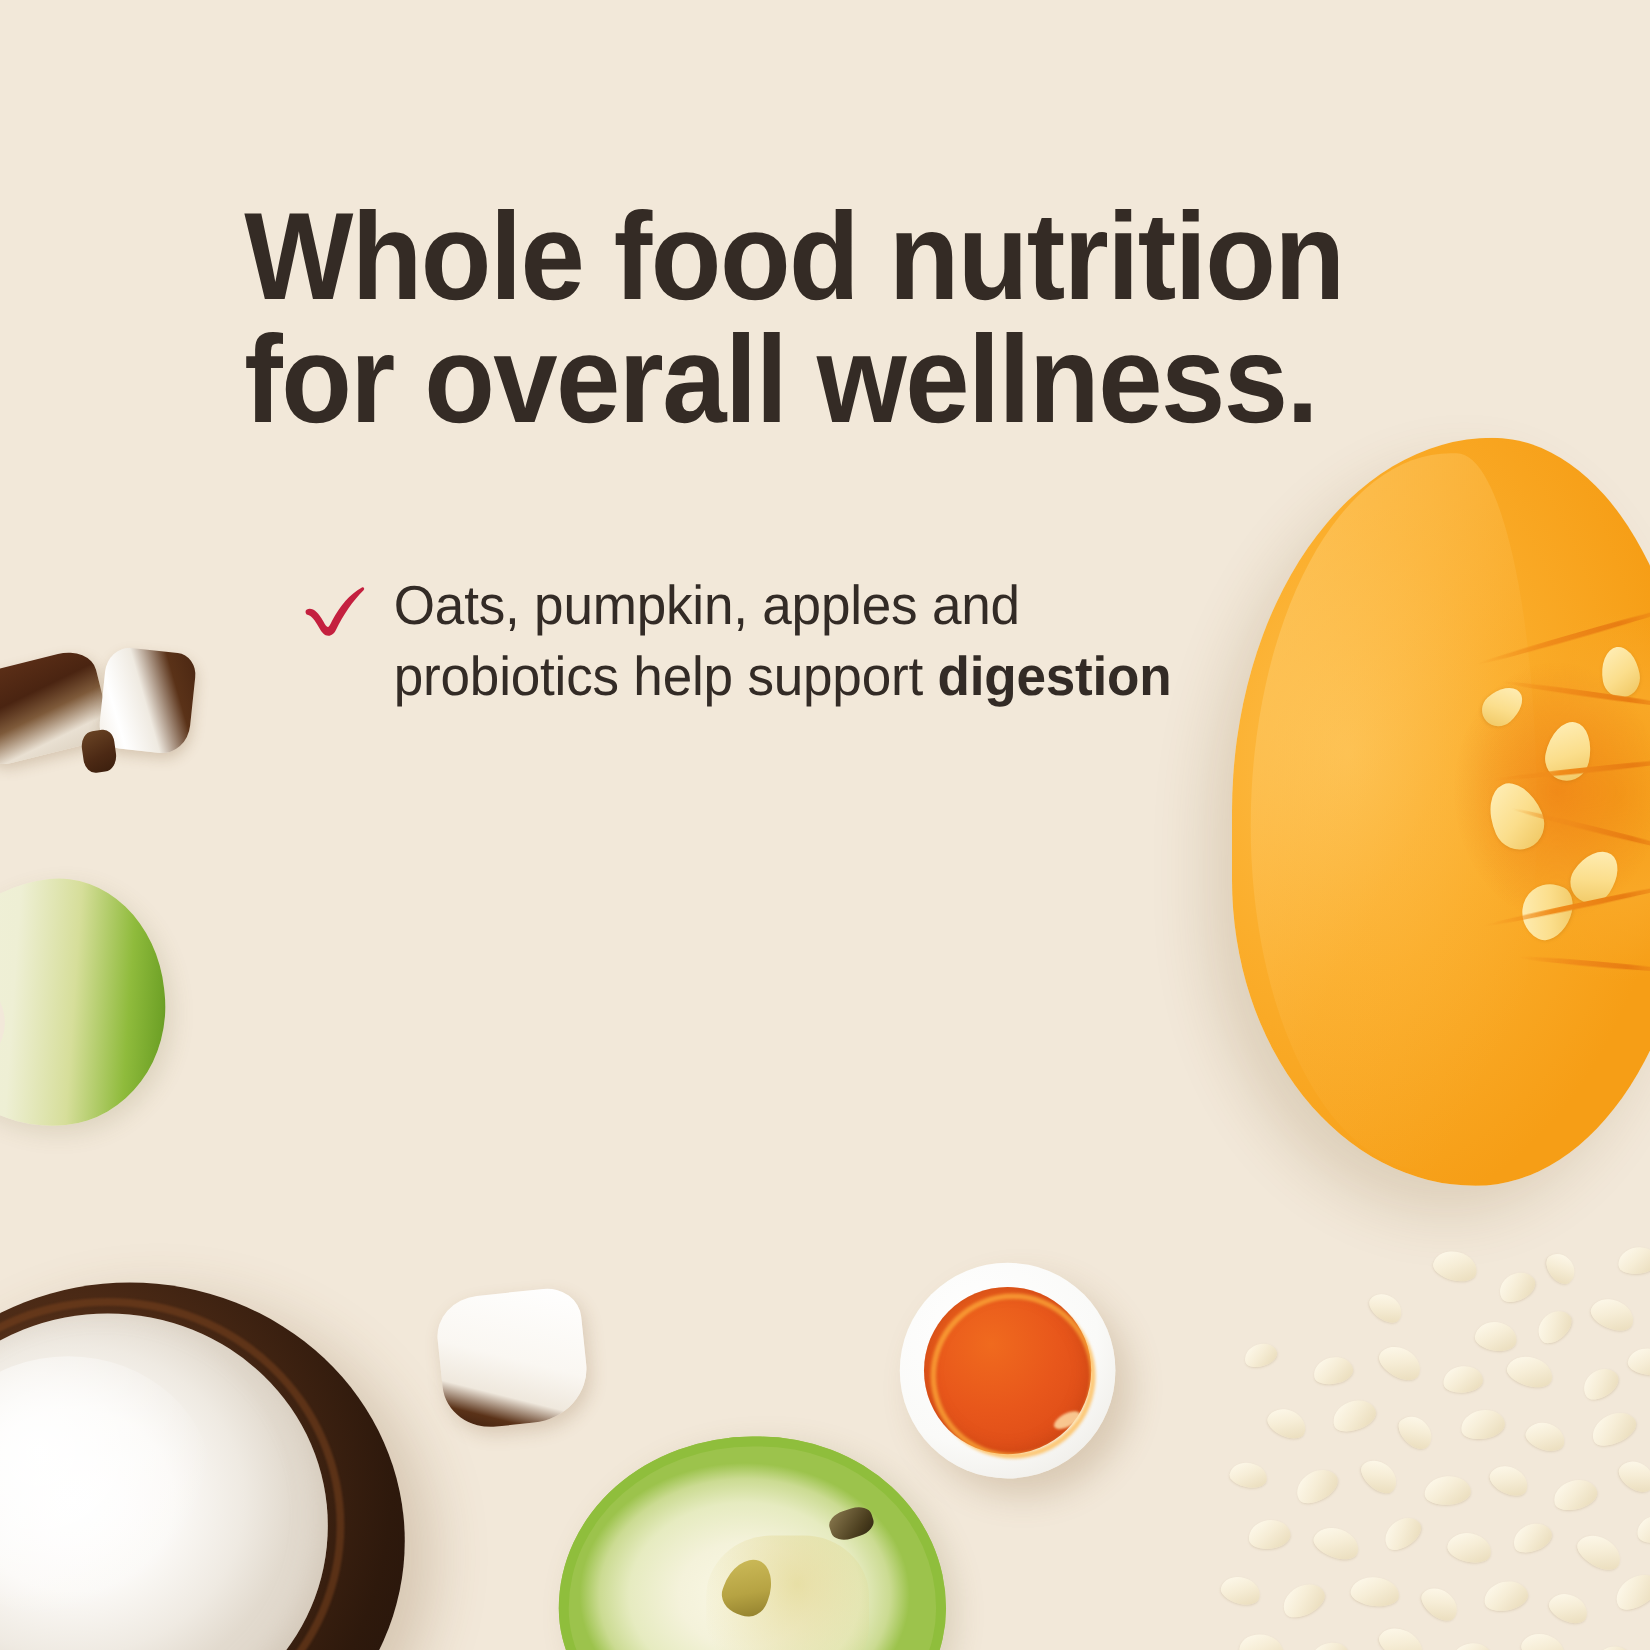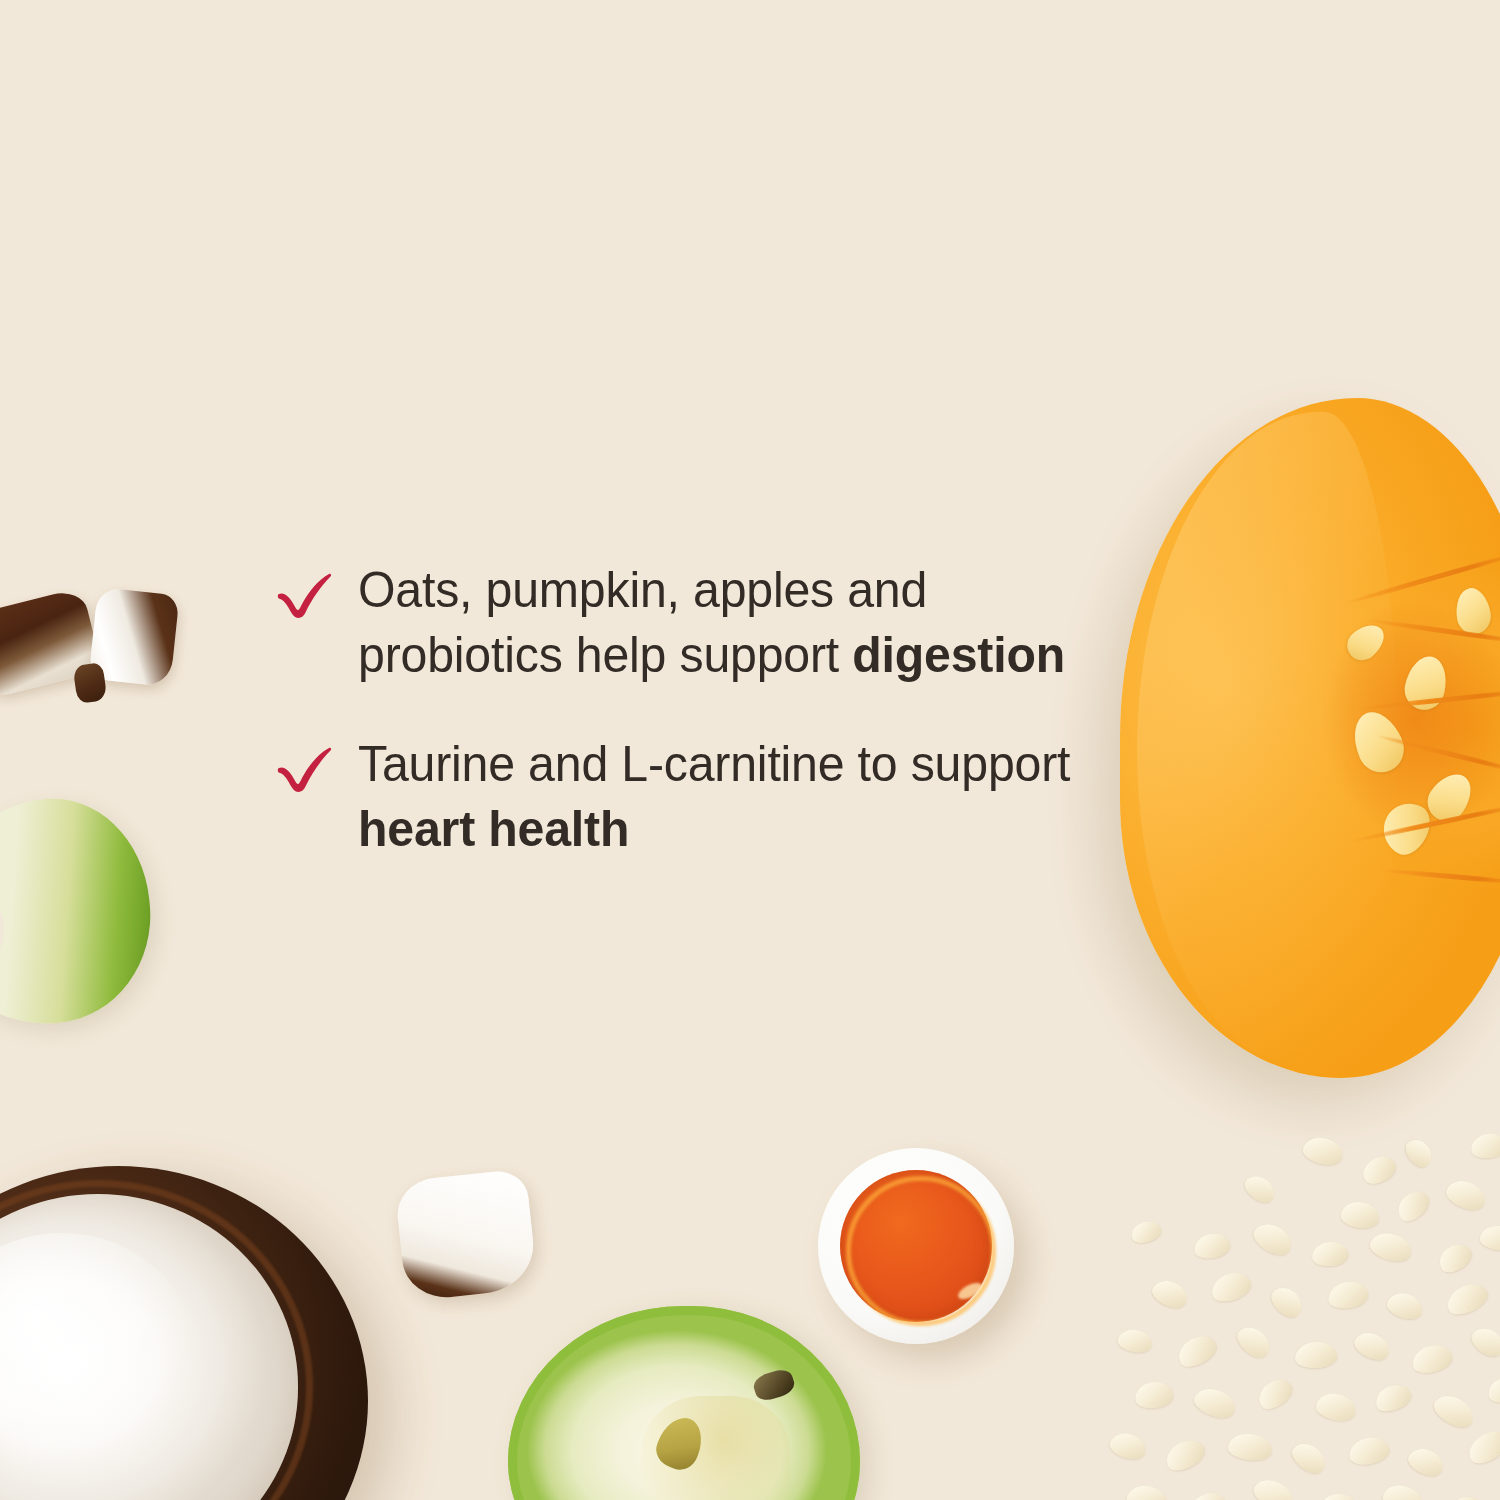--- a/index.html
+++ b/index.html
@@ -38,21 +38,21 @@
     line-height:0.99;
     letter-spacing:-1.5px;
     color:#342B25;
     transform:scaleX(0.93);
     transform-origin:left top;
     white-space:pre-line;
   }
 
   .bullets {
     position:absolute;
-    left:276px; top:558px;
+    left:276px; top:518px;
     width:980px;
     z-index:40;
   }
 
   .bullet {
     position:relative;
     display:block;
     padding-left:82px;
     margin-bottom:44px;
   }
@@ -378,43 +378,36 @@
     <div class="oat" style="left:71%;top:80%;width:36px;height:24px;transform:rotate(24deg);"></div>
     <div class="oat" style="left:85%;top:76%;width:42px;height:26px;transform:rotate(-32deg);"></div>
     <div class="oat" style="left:4%;top:89%;width:40px;height:26px;transform:rotate(10deg);"></div>
     <div class="oat" style="left:19%;top:91%;width:36px;height:24px;transform:rotate(-20deg);"></div>
     <div class="oat" style="left:34%;top:88%;width:42px;height:26px;transform:rotate(28deg);"></div>
     <div class="oat" style="left:50%;top:91%;width:36px;height:24px;transform:rotate(-6deg);"></div>
     <div class="oat" style="left:65%;top:89%;width:40px;height:26px;transform:rotate(18deg);"></div>
     <div class="oat" style="left:80%;top:92%;width:36px;height:24px;transform:rotate(-26deg);"></div>
   </div>
 
+  <div class="content">
+    <div class="headline">Whole food nutrition
+for overall wellness.</div>
+  </div>
 
   <div class="bullets">
 
     <div class="bullet">
       <span class="check">
         <svg viewBox="0 0 58 48" width="58" height="48" aria-hidden="true">
           <path d="M3 22 C8 20, 13 24, 18 33 C19.5 36, 21 38, 22 38 C23 38, 24 36, 26 32 C33 19, 42 8, 53 2 C54.5 1.2, 56 3, 54.5 4.6 C45 14, 36 27, 29.5 40.5 C28 43.6, 25.5 46, 22.5 46 C19 46, 16.5 43, 14 38.5 C10.5 32, 7 27.5, 3.5 26.8 C1.5 26.4, 1.2 22.6, 3 22 Z" fill="#C4203F"></path>
         </svg>
       </span>
       <div class="btext">
         <span>Oats, pumpkin, apples and</span><br>
         <span>probiotics help support </span><b>digestion</b>
       </div>
     </div>
 
 
-    <div class="bullet">
-      <span class="check">
-        <svg viewBox="0 0 58 48" width="58" height="48" aria-hidden="true">
-          <path d="M3 22 C8 20, 13 24, 18 33 C19.5 36, 21 38, 22 38 C23 38, 24 36, 26 32 C33 19, 42 8, 53 2 C54.5 1.2, 56 3, 54.5 4.6 C45 14, 36 27, 29.5 40.5 C28 43.6, 25.5 46, 22.5 46 C19 46, 16.5 43, 14 38.5 C10.5 32, 7 27.5, 3.5 26.8 C1.5 26.4, 1.2 22.6, 3 22 Z" fill="#C4203F"></path>
-        </svg>
-      </span>
-      <div class="btext">
-        <span>Taurine and L-carnitine to support</span><br>
-        <b>heart health</b>
-      </div>
-    </div>
 
   </div>
 
 </div>
 
 </body></html>

